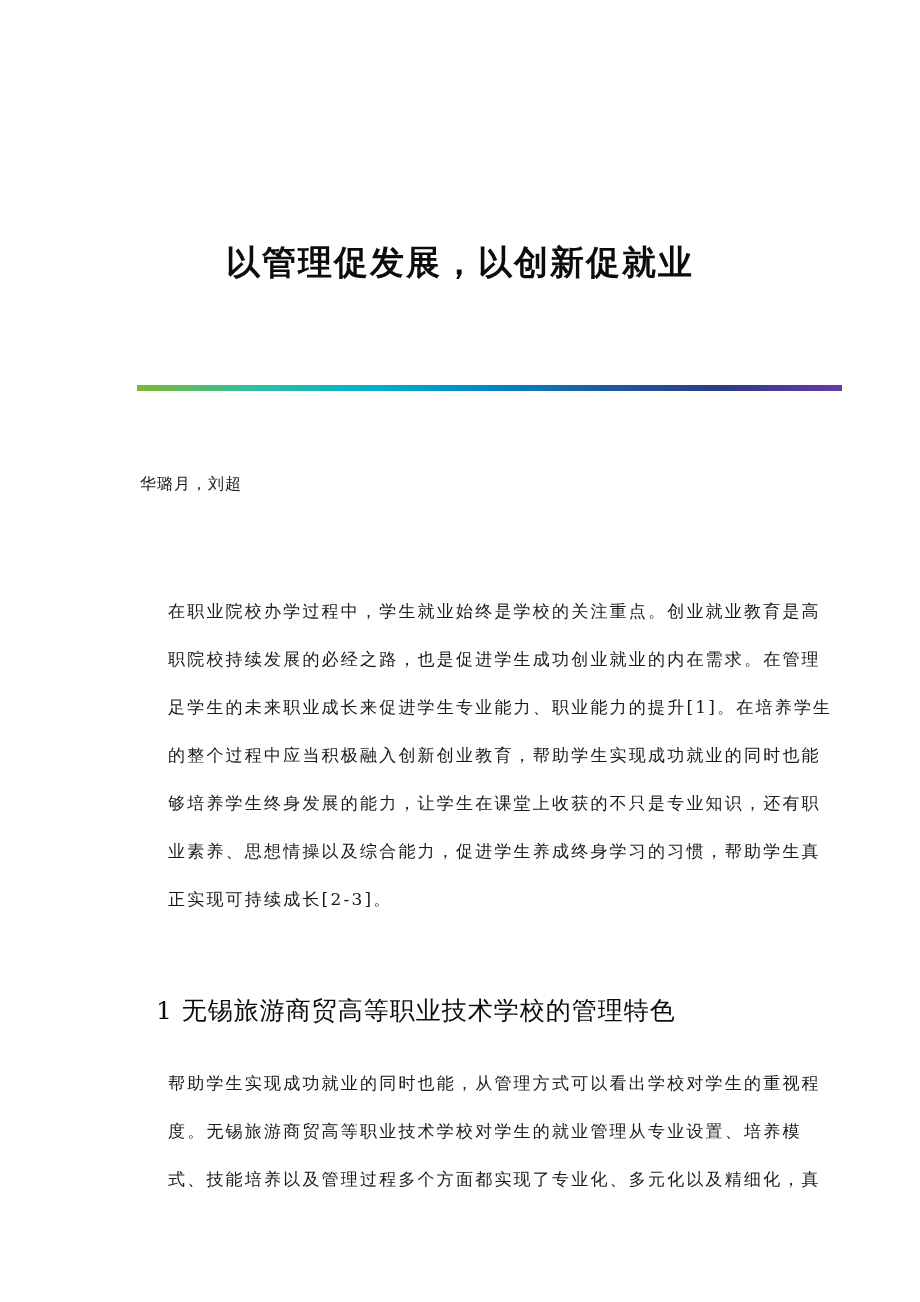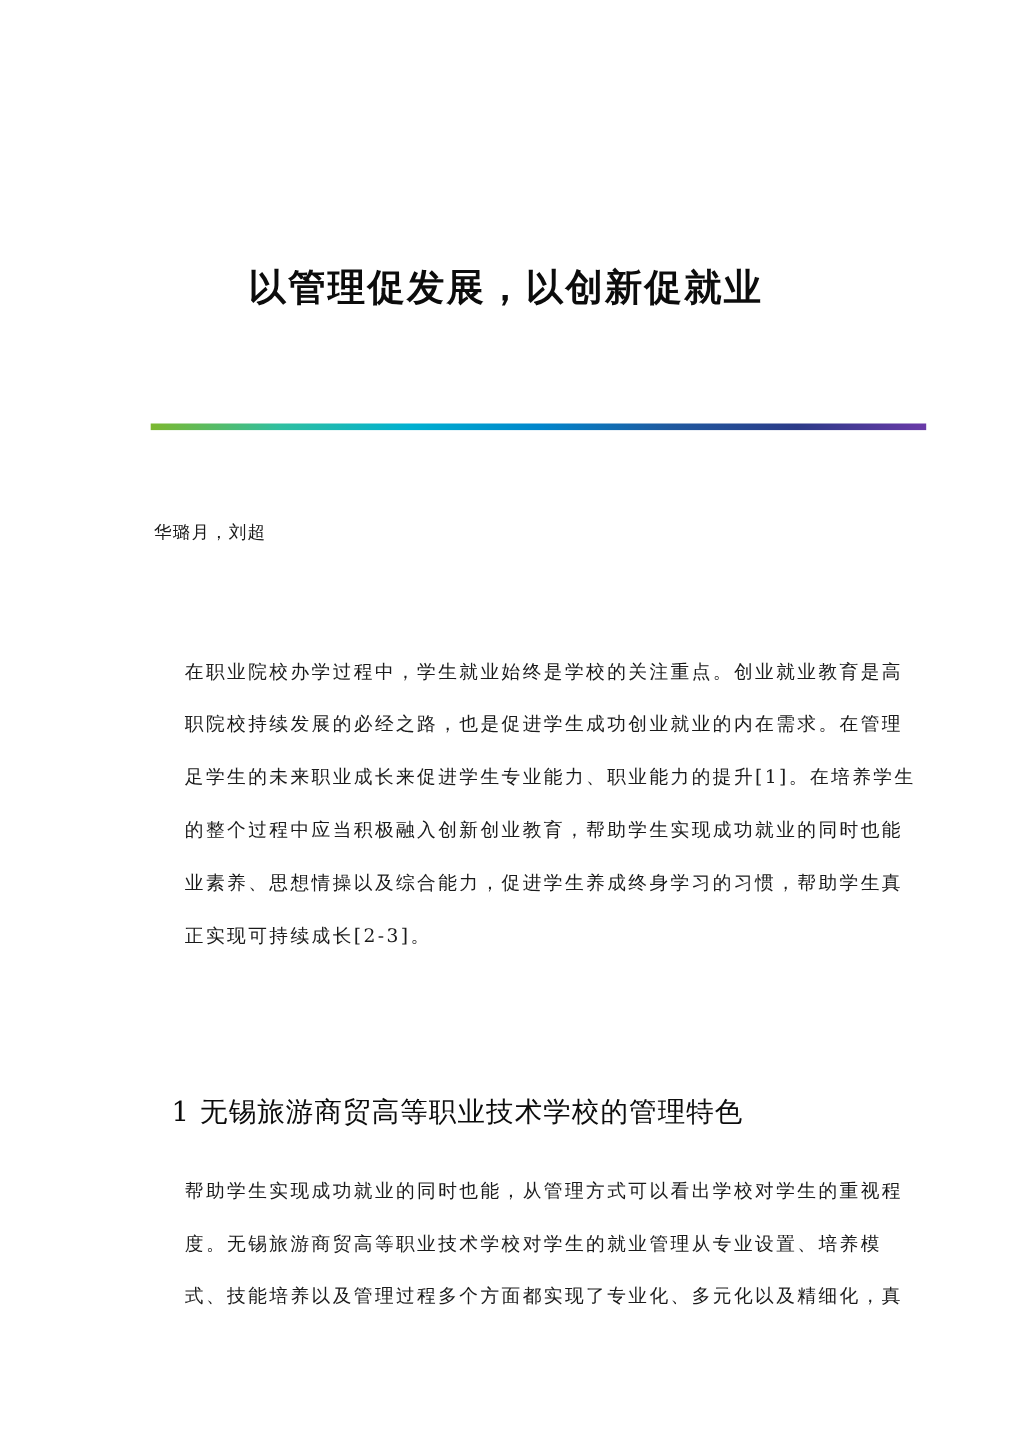--- a/index.html
+++ b/index.html
@@ -91,20 +91,21 @@
   <div class="divider" style="background: linear-gradient(to right, rgb(124, 184, 47), rgb(47, 191, 160), rgb(0, 176, 208), rgb(0, 134, 204), rgb(31, 90, 160), rgb(43, 58, 136), rgb(106, 58, 168));"></div>
 
   <div class="meta authors">华璐月，刘超</div>
 
 
   <p class="para para1">
     <span class="line">在职业院校办学过程中，学生就业始终是学校的关注重点。创业就业教育是高</span>
     <span class="line">职院校持续发展的必经之路，也是促进学生成功创业就业的内在需求。在管理</span>
     <span class="line">足学生的未来职业成长来促进学生专业能力、职业能力的提升[1]。在培养学生</span>
     <span class="line">的整个过程中应当积极融入创新创业教育，帮助学生实现成功就业的同时也能</span>
+    <span class="line">够培养学生终身发展的能力，让学生在课堂上收获的不只是专业知识，还有职</span>
     <span class="line">业素养、思想情操以及综合能力，促进学生养成终身学习的习惯，帮助学生真</span>
     <span class="line">正实现可持续成长[2-3]。</span>
   </p>
 
   <h2 class="heading">1 无锡旅游商贸高等职业技术学校的管理特色</h2>
 
   <p class="para para2">
     <span class="line">帮助学生实现成功就业的同时也能，从管理方式可以看出学校对学生的重视程</span>
     <span class="line">度。无锡旅游商贸高等职业技术学校对学生的就业管理从专业设置、培养模</span>
     <span class="line">式、技能培养以及管理过程多个方面都实现了专业化、多元化以及精细化，真</span>

